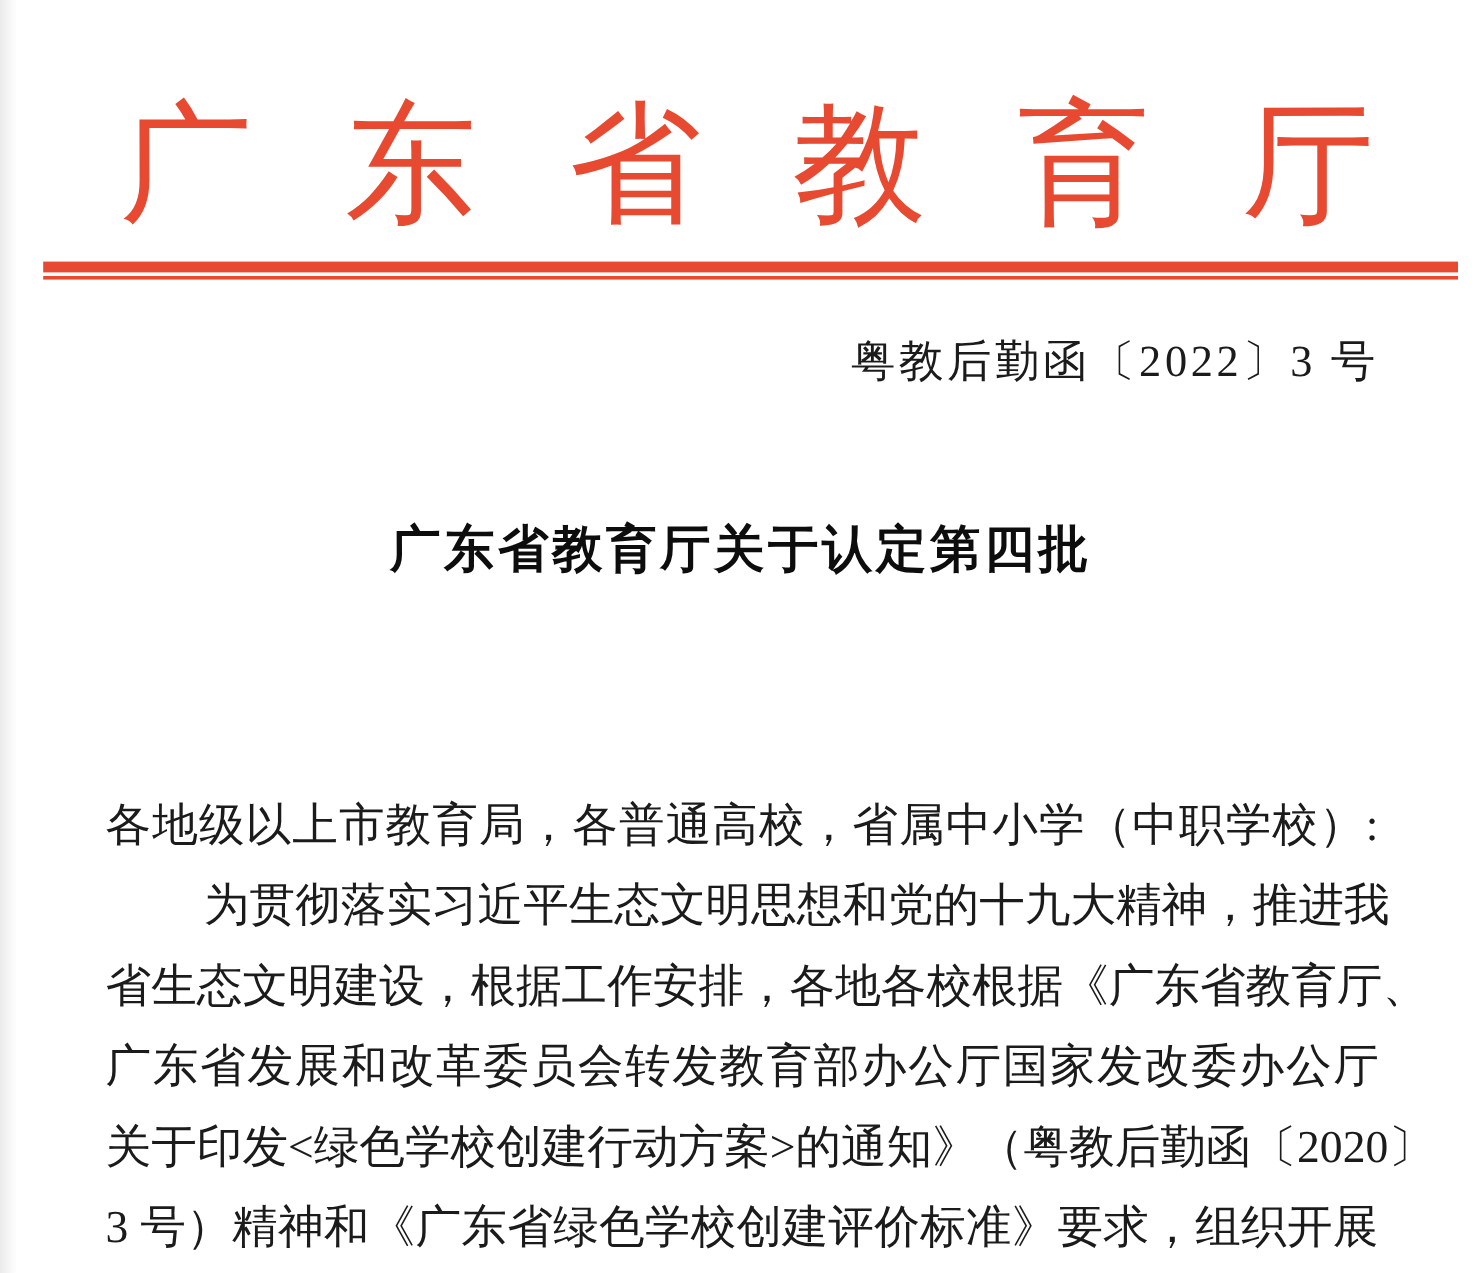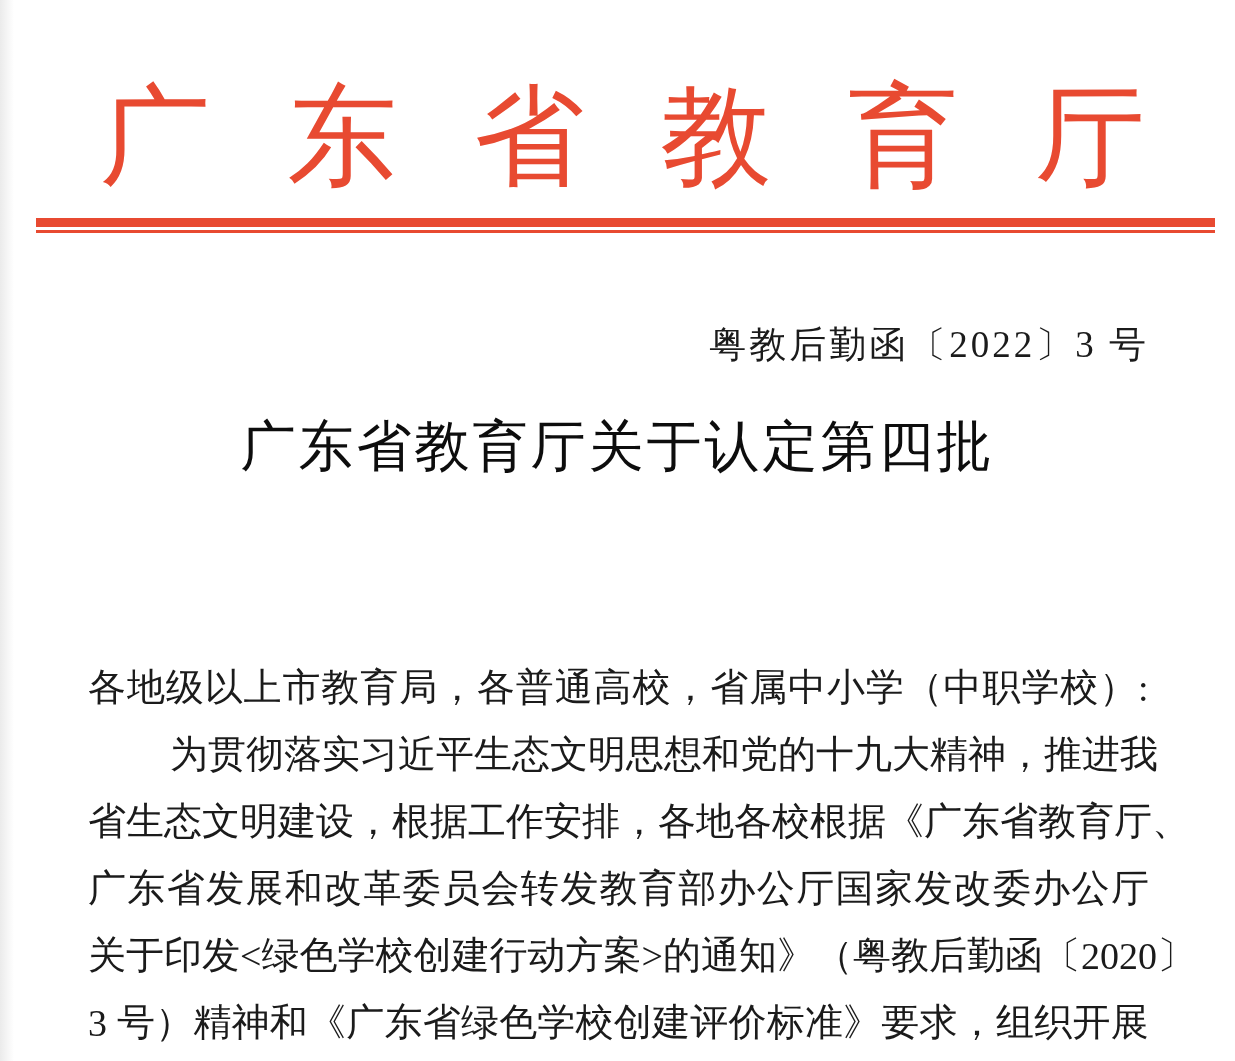--- a/index.html
+++ b/index.html
@@ -58,33 +58,32 @@
   
   .doc-number {
     position: absolute;
     top: 280px;
     right: 86px;
     font-size: 37px;
     line-height: 44px;
     letter-spacing: 3px;
     color: var(--ink);
     white-space: nowrap;
-    margin-top: 43px;
   }
 
   
   .doc-title {
     position: absolute;
     left: 0;
     right: 0;
-    top: 402px;
+    top: 414px;
     text-align: center;
-    font-size: 55px;
+    font-size: 42px;
     line-height: 90px;
-    font-weight: 400;
+    font-weight: 700;
     letter-spacing: 3px;
     color: var(--title-ink);
   }
 
   
   .doc-body {
     position: absolute;
     left: 88px;
     right: 86px;
     top: 654px;

